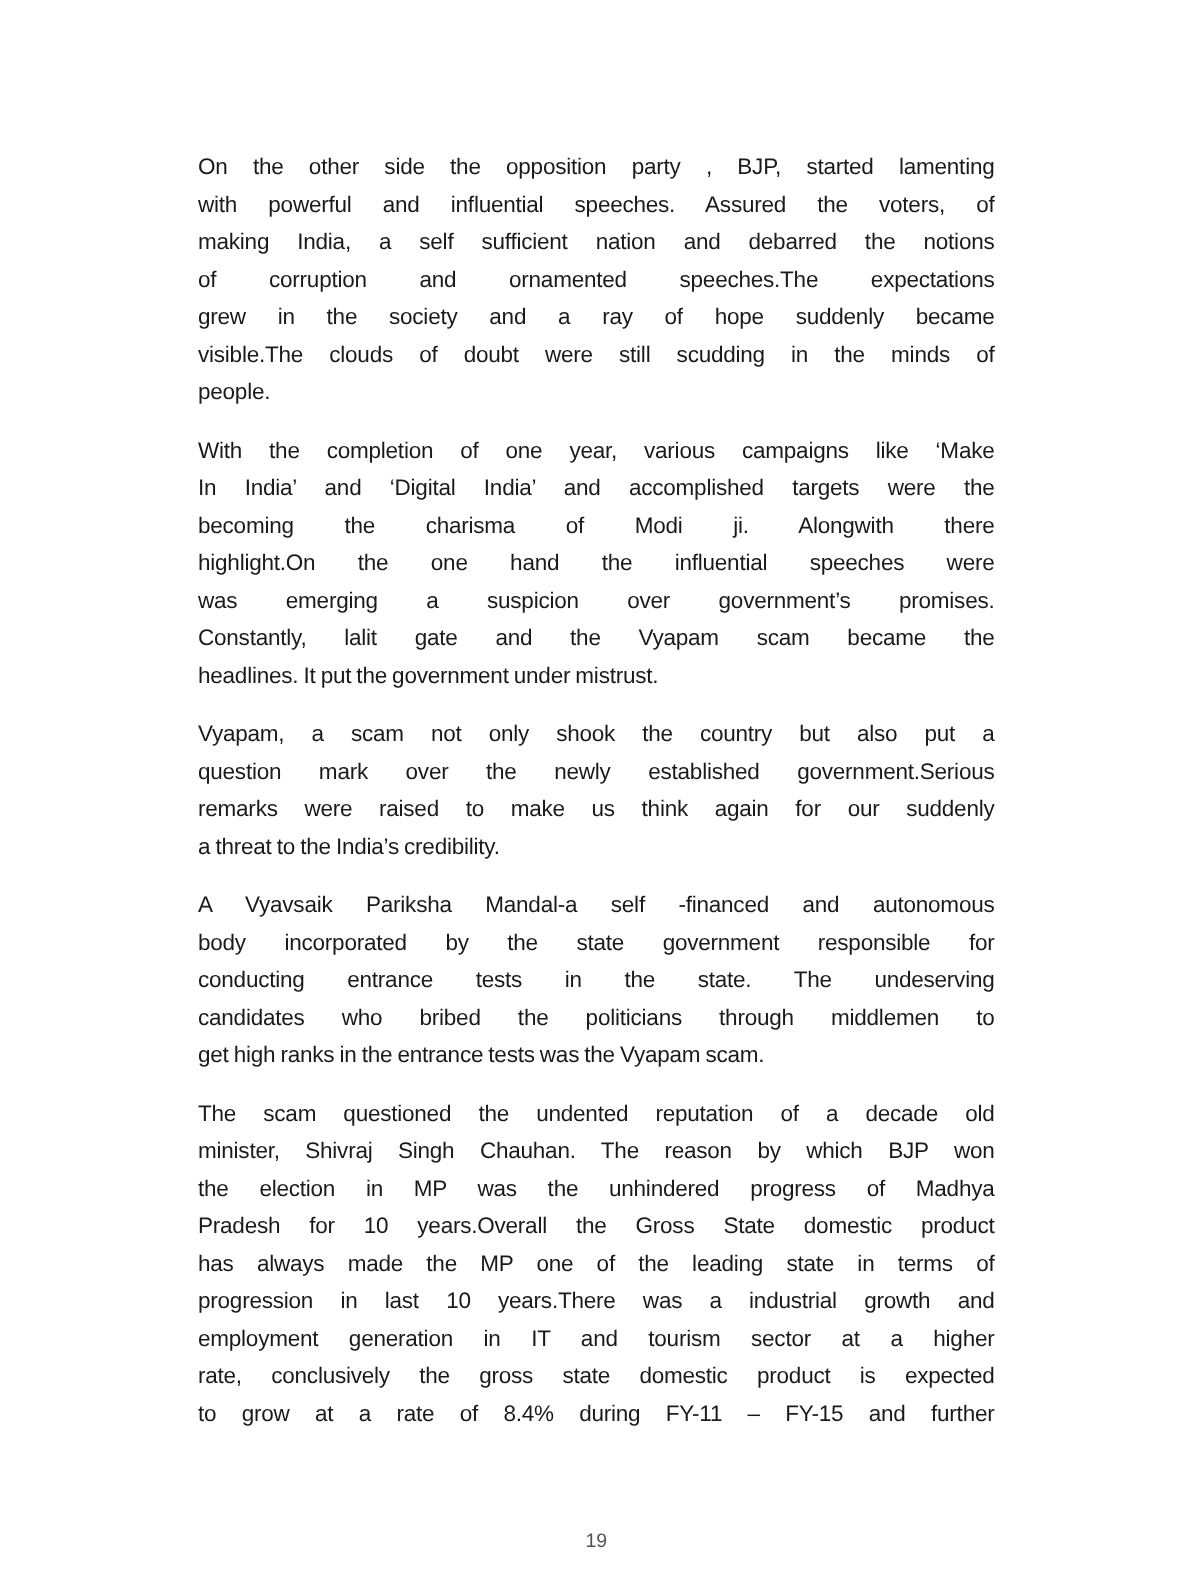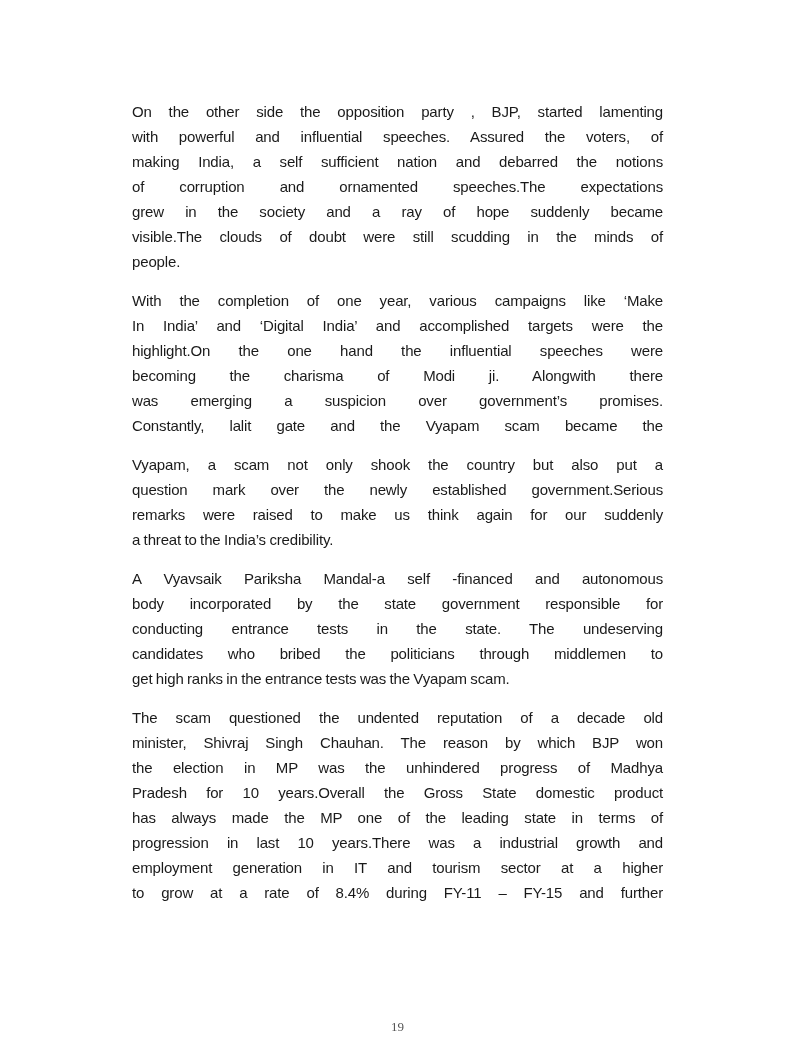--- a/index.html
+++ b/index.html
@@ -45,21 +45,21 @@
     }
     .line.last {
       text-align-last: left;
     }
     .page-number {
       position: absolute;
       left: 0;
       width: 795px;
       top: 1019px;
       text-align: center;
-      font-family: Liberation Serif, serif;
+      font-family: Liberation Sans, sans-serif;
       font-size: 13px;
       color: #555555;
     }
   </style>
 </head>
 <body>
 
 <div class="page">
   <div class="body-text">
 
@@ -69,24 +69,25 @@
       <span class="line">making India, a self sufficient nation and debarred the notions</span>
       <span class="line">of  corruption and  ornamented speeches.The  expectations</span>
       <span class="line">grew in the society and a ray of hope suddenly became</span>
       <span class="line">visible.The clouds of doubt were still scudding in the minds of</span>
       <span class="line last">people.</span>
     </p>
 
     <p class="para">
       <span class="line">With the completion of one year, various campaigns like ‘Make</span>
       <span class="line">In India’ and ‘Digital India’ and accomplished targets were the</span>
+      <span class="line">becoming the charisma of Modi ji. Alongwith there</span>
       <span class="line">highlight.On the one hand the influential speeches were</span>
-      <span class="line">becoming the charisma of Modi ji. Alongwith there</span>
       <span class="line">was emerging a suspicion over government’s promises.</span>
       <span class="line">Constantly, lalit gate and the Vyapam scam became the</span>
+      <span class="line last">headlines. It put the  government under mistrust.</span>
     </p>
 
     <p class="para">
       <span class="line">Vyapam, a scam not only shook the country but also put a</span>
       <span class="line">question mark over the newly established government.Serious</span>
       <span class="line">remarks were raised to make us think again for our suddenly</span>
       <span class="line last">a threat to the India’s credibility.</span>
     </p>
 
     <p class="para">
@@ -98,19 +99,20 @@
     </p>
 
     <p class="para">
       <span class="line">The scam questioned the undented reputation of a decade old</span>
       <span class="line">minister, Shivraj Singh Chauhan. The reason by which BJP won</span>
       <span class="line">the election in MP was the unhindered progress of Madhya</span>
       <span class="line">Pradesh for 10 years.Overall the Gross State domestic product</span>
       <span class="line">has always made the MP one of the leading state in terms of</span>
       <span class="line">progression in last 10 years.There was a industrial growth and</span>
       <span class="line">employment generation in IT  and tourism sector  at a higher</span>
+      <span class="line">rate, conclusively the gross state domestic product is expected</span>
       <span class="line">to grow at a rate of 8.4% during FY-11 – FY-15 and further</span>
     </p>
 
   </div>
 
   <div class="page-number">19</div>
 </div>
 
 </body></html>

